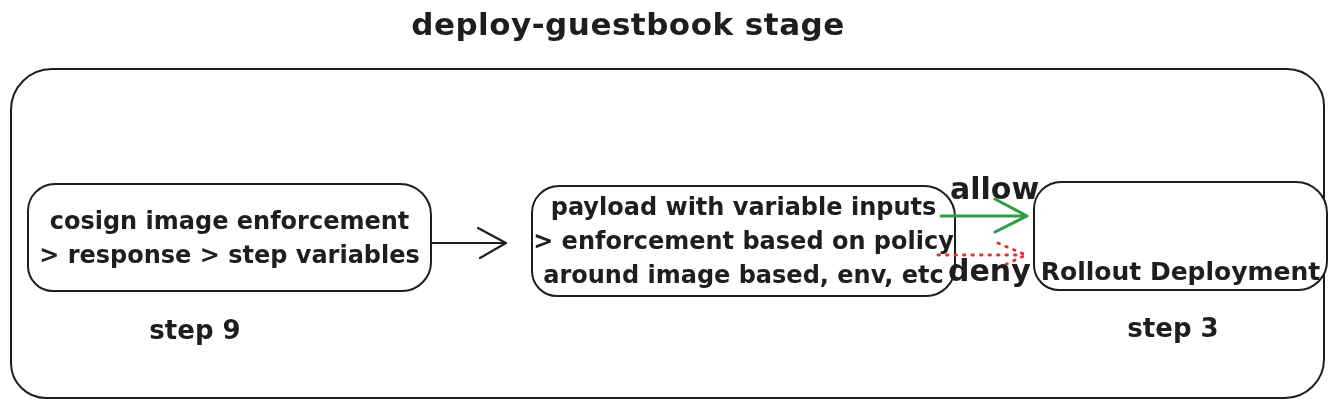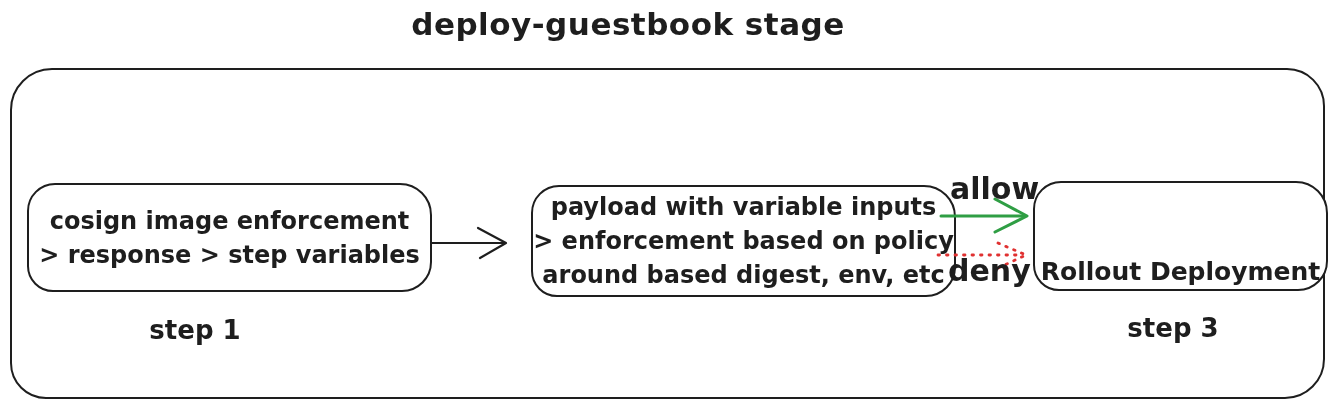--- a/index.html
+++ b/index.html
@@ -109,26 +109,26 @@
 <div class="canvas">
 
   <div class="title">deploy-guestbook stage</div>
 
   <div class="outer-container"></div>
 
   <div class="step-box" id="box-step-1">
     <span class="box-line">cosign image enforcement</span>
     <span class="box-line">&gt; response &gt; step variables</span>
   </div>
-  <div class="step-label" id="label-step-1">step 1</div>
+  <div class="step-label" id="label-step-1">step 9</div>
 
   <div class="step-box" id="box-step-2">
     <span class="box-line">payload with variable inputs</span>
     <span class="box-line">&gt; enforcement based on policy</span>
-    <span class="box-line">around based digest, env, etc</span>
+    <span class="box-line">around image based, env, etc</span>
   </div>
 
   <div class="step-box" id="box-step-3">
     <span class="box-line">Rollout Deployment</span>
   </div>
   <div class="step-label" id="label-step-3">step 3</div>
 
   <svg class="arrows-svg" viewBox="0 0 1336 411" xmlns="http://www.w3.org/2000/svg">
 
     <g stroke-width="2.2" fill="none" stroke-linecap="round" stroke-linejoin="round" stroke="#1e1e1e">

